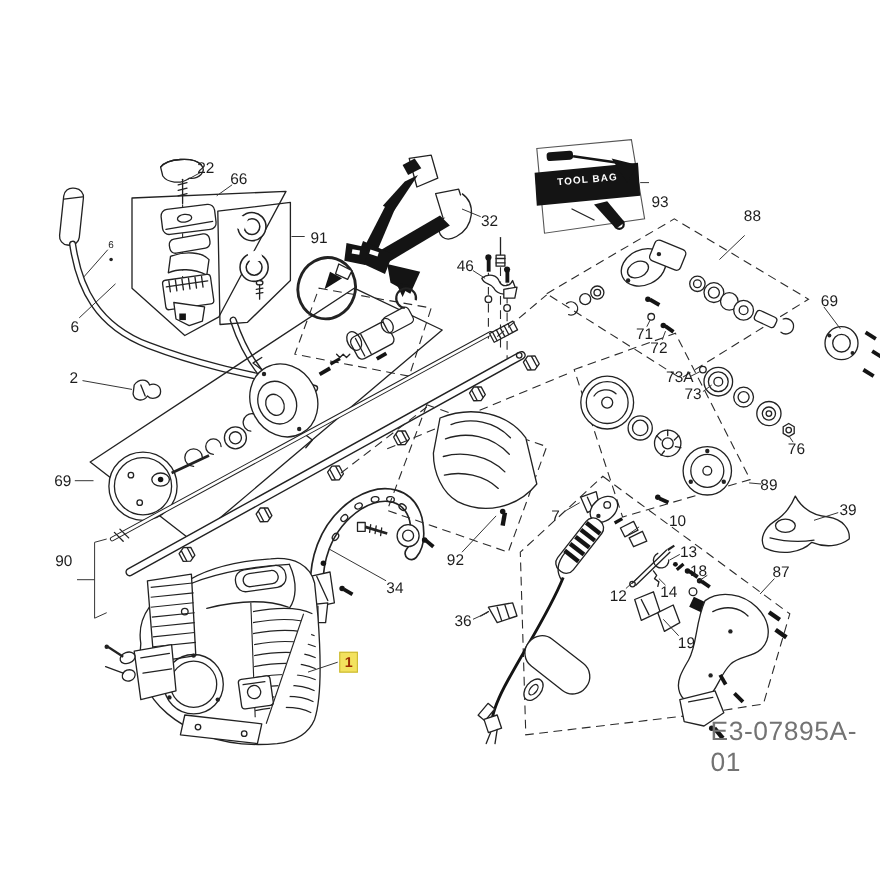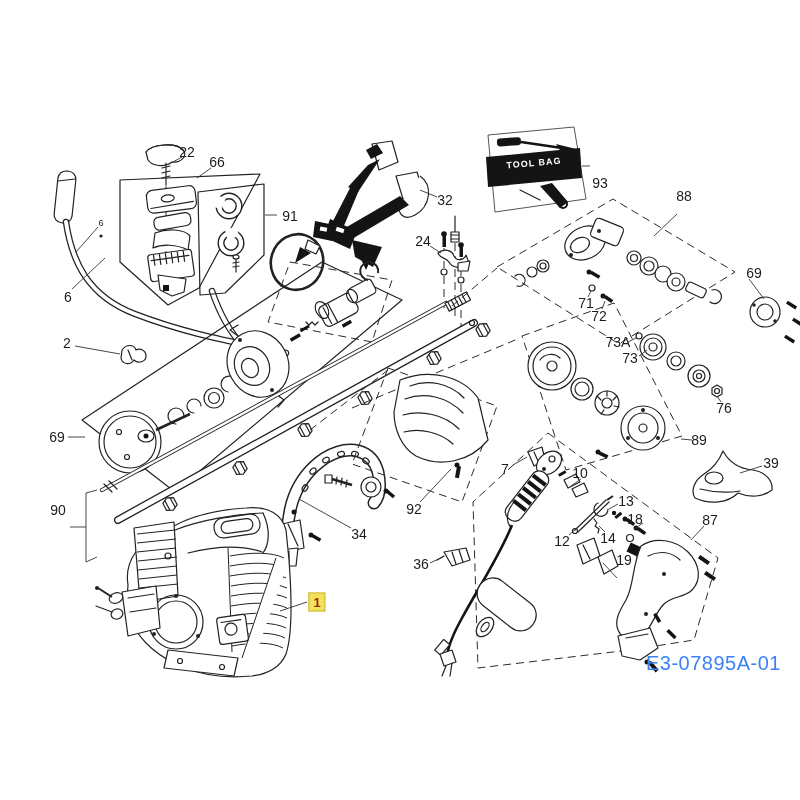--- a/index.html
+++ b/index.html
@@ -10,21 +10,21 @@
   .sf {fill:#fff;stroke:#222;stroke-width:1.2;stroke-linejoin:round;}
   .b  {fill:#141414;stroke:none;}
   .d  {fill:none;stroke:#2b2b2b;stroke-width:1;stroke-dasharray:8 5;}
   .ldr{fill:none;stroke:#333;stroke-width:0.9;}
   .fin{fill:none;stroke:#222;stroke-width:1;}
   .plabel{position:absolute;transform:translate(-50%,-50%);font-size:14px;color:#1d1d1d;
           white-space:nowrap;line-height:1;}
   .plabel.sm{font-size:9px;}
   .plabel.hl{background:#f3e25e;border:1px solid #c9b832;color:#9b2b00;font-weight:bold;
              font-size:13px;padding:2px 4px;transform:translate(-50%,-50%);}
-  #diagram-code{position:absolute;left:646px;top:652px;font-size:20px;color:#3b82f6;
+  #diagram-code{position:absolute;left:646px;top:652px;font-size:24px;color:#737373;
                 letter-spacing:0.5px;font-weight:400;}
   #toolbag-text{position:absolute;left:490px;top:158px;width:88px;text-align:center;
                 color:#fff;font-size:9px;font-weight:bold;letter-spacing:1px;
                 transform:rotate(-5deg);}
 </style>
 </head>
 <body>
 
 <div id="stage">
 
@@ -522,40 +522,40 @@
 
   <div id="toolbag-text">TOOL BAG</div>
 
   <div class="plabel" style="left:187px;top:152px">22</div>
   <div class="plabel" style="left:217px;top:162px">66</div>
   <div class="plabel" style="left:290px;top:216px">91</div>
   <div class="plabel" style="left:68px;top:297px">6</div>
   <div class="plabel sm" style="left:101px;top:223px">6</div>
   <div class="plabel" style="left:67px;top:343px">2</div>
   <div class="plabel" style="left:445px;top:200px">32</div>
-  <div class="plabel" style="left:423px;top:241px">24</div>
+  <div class="plabel" style="left:423px;top:241px">46</div>
   <div class="plabel" style="left:600px;top:183px">93</div>
   <div class="plabel" style="left:684px;top:196px">88</div>
   <div class="plabel" style="left:754px;top:273px">69</div>
   <div class="plabel" style="left:586px;top:303px">71</div>
   <div class="plabel" style="left:599px;top:316px">72</div>
   <div class="plabel" style="left:618px;top:342px">73A</div>
   <div class="plabel" style="left:630px;top:358px">73</div>
   <div class="plabel" style="left:724px;top:408px">76</div>
   <div class="plabel" style="left:699px;top:440px">89</div>
   <div class="plabel" style="left:57px;top:437px">69</div>
   <div class="plabel" style="left:58px;top:510px">90</div>
   <div class="plabel" style="left:359px;top:534px">34</div>
   <div class="plabel" style="left:414px;top:509px">92</div>
   <div class="plabel" style="left:421px;top:564px">36</div>
   <div class="plabel hl" style="left:317px;top:602px">1</div>
   <div class="plabel" style="left:505px;top:469px">7</div>
-  <div class="plabel" style="left:580px;top:473px">10</div>
+  <div class="plabel" style="left:616px;top:473px">10</div>
   <div class="plabel" style="left:626px;top:501px">13</div>
   <div class="plabel" style="left:562px;top:541px">12</div>
   <div class="plabel" style="left:608px;top:538px">14</div>
   <div class="plabel" style="left:635px;top:519px">18</div>
-  <div class="plabel" style="left:624px;top:560px">19</div>
+  <div class="plabel" style="left:624px;top:584px">19</div>
   <div class="plabel" style="left:710px;top:520px">87</div>
   <div class="plabel" style="left:771px;top:463px">39</div>
 
   <div id="diagram-code">E3-07895A-01</div>
 </div>
 
 </body></html>

